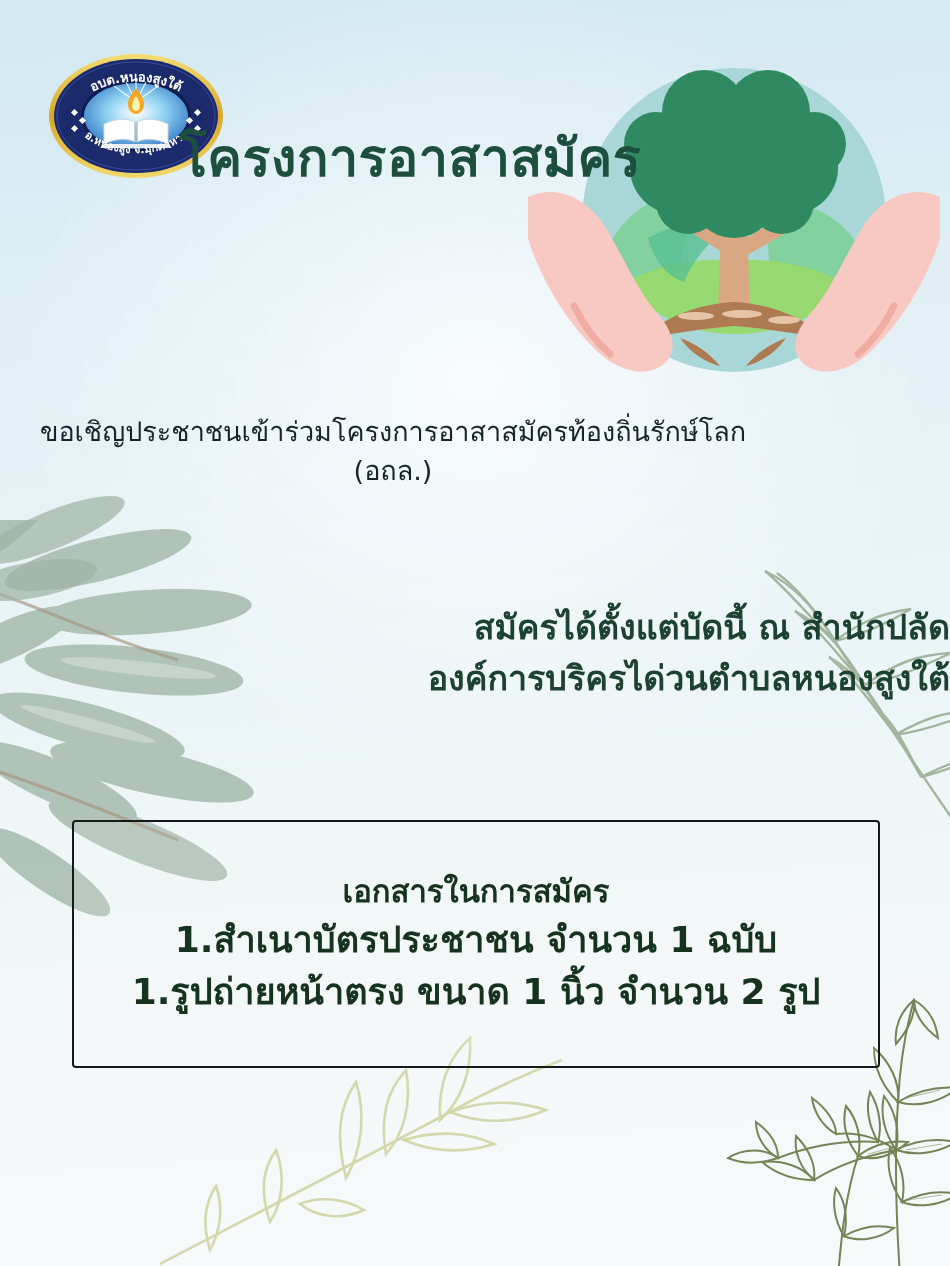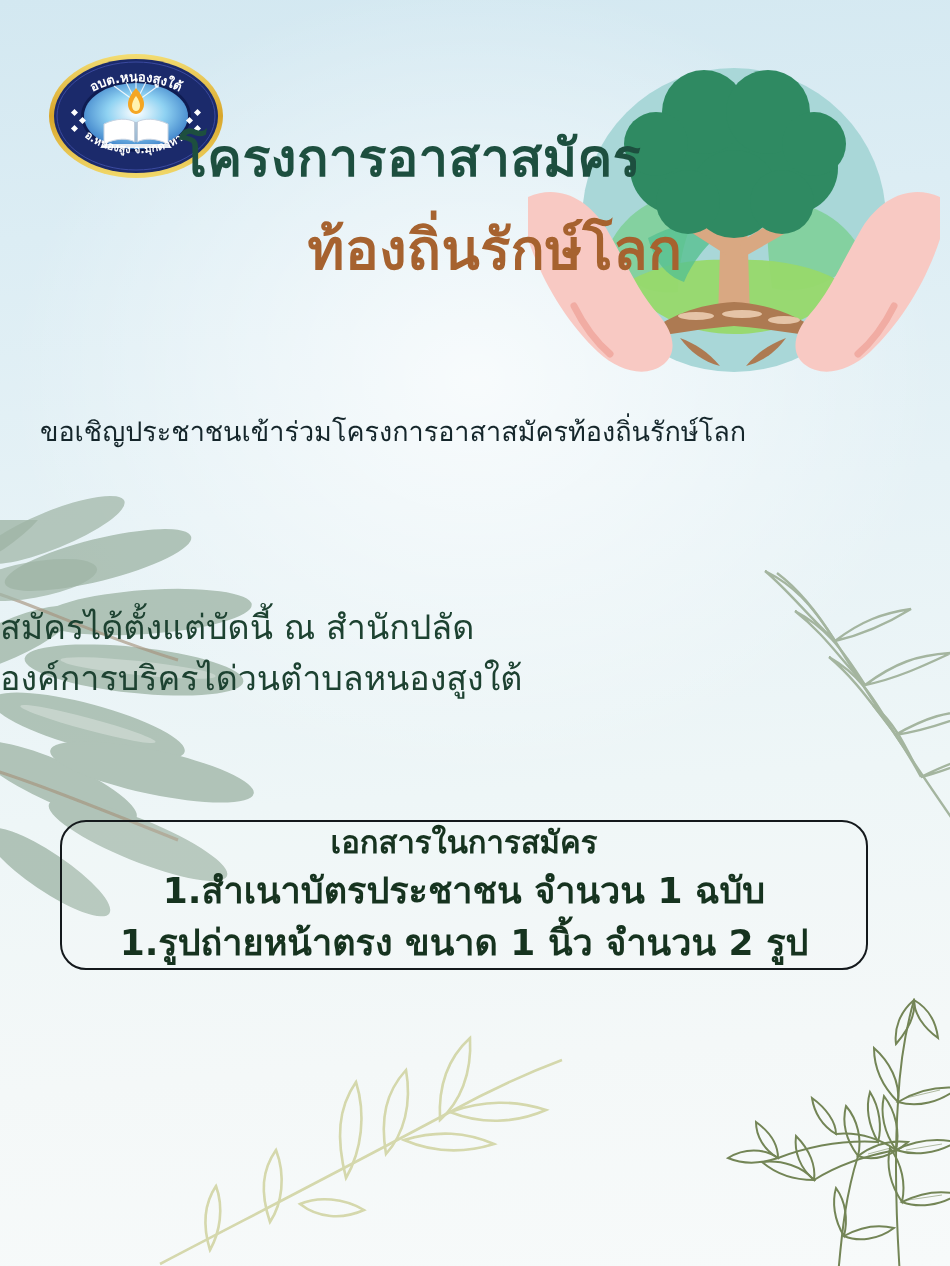--- a/index.html
+++ b/index.html
@@ -52,28 +52,28 @@
     margin-top:38px;margin-left:170px;letter-spacing:.5px;
   }
 
   .invite{
     position:absolute;left:0;top:412px;width:786px;text-align:center;
     font-size:27px;line-height:1.45;color:#15262b;font-weight:500;
     z-index:5;
   }
 
   .where{
-    position:absolute;left:0;top:602px;width:950px;text-align:left;
-    font-size:34px;line-height:1.5;color:#1d4231;font-weight:400;
+    position:absolute;left:0;top:602px;width:950px;text-align:right;
+    font-size:34px;line-height:1.5;color:#1d4231;font-weight:700;
     z-index:5;
   }
 
   .docbox{
-    position:absolute;left:60px;top:820px;width:808px;height:150px;
-    border:2px solid #14191c;border-radius:26px;
+    position:absolute;left:72px;top:820px;width:808px;height:248px;
+    border:2px solid #14191c;border-radius:4px;
     box-sizing:border-box;
     display:flex;flex-direction:column;align-items:center;justify-content:center;
     z-index:6;
     background:rgba(255,255,255,0.10);
   }
   .docbox .dl{
     font-size:36px;line-height:1.45;color:#16331f;font-weight:600;
     text-align:center;white-space:nowrap;
   }
   .docbox .dl.head{font-size:31px;}
@@ -291,25 +291,25 @@
       <path d="M418 148 C386 130 354 144 334 176 C316 206 302 240 282 262 C266 280 262 300 276 312 C294 326 320 320 342 300 C378 266 406 216 418 166 Z" fill="#f8c9c3"></path>
       <g stroke="#f0a8a0" stroke-width="7" stroke-linecap="round" fill="none" opacity="0.9">
         <path d="M46 254 C56 274 68 290 82 302"></path>
         <path d="M366 254 C356 274 344 290 330 302"></path>
       </g>
     </svg>
   </div>
 
   <div class="title-wrap">
     <div class="title-line1">โครงการอาสาสมัคร</div>
-    <div class="title-line2">ท้องถิ่นรักษ์โลก</div>
   </div>
 
   <div class="invite">
     <div>ขอเชิญประชาชนเข้าร่วมโครงการอาสาสมัครท้องถิ่นรักษ์โลก</div>
+    <div>(อถล.)</div>
   </div>
 
   <div class="where">
     <div>สมัครได้ตั้งแต่บัดนี้ ณ สำนักปลัด</div>
     <div>องค์การบริครได่วนตำบลหนองสูงใต้</div>
   </div>
 
   <div class="docbox">
     <div class="dl head">เอกสารในการสมัคร</div>
     <div class="dl">1.สำเนาบัตรประชาชน จำนวน 1 ฉบับ</div>

